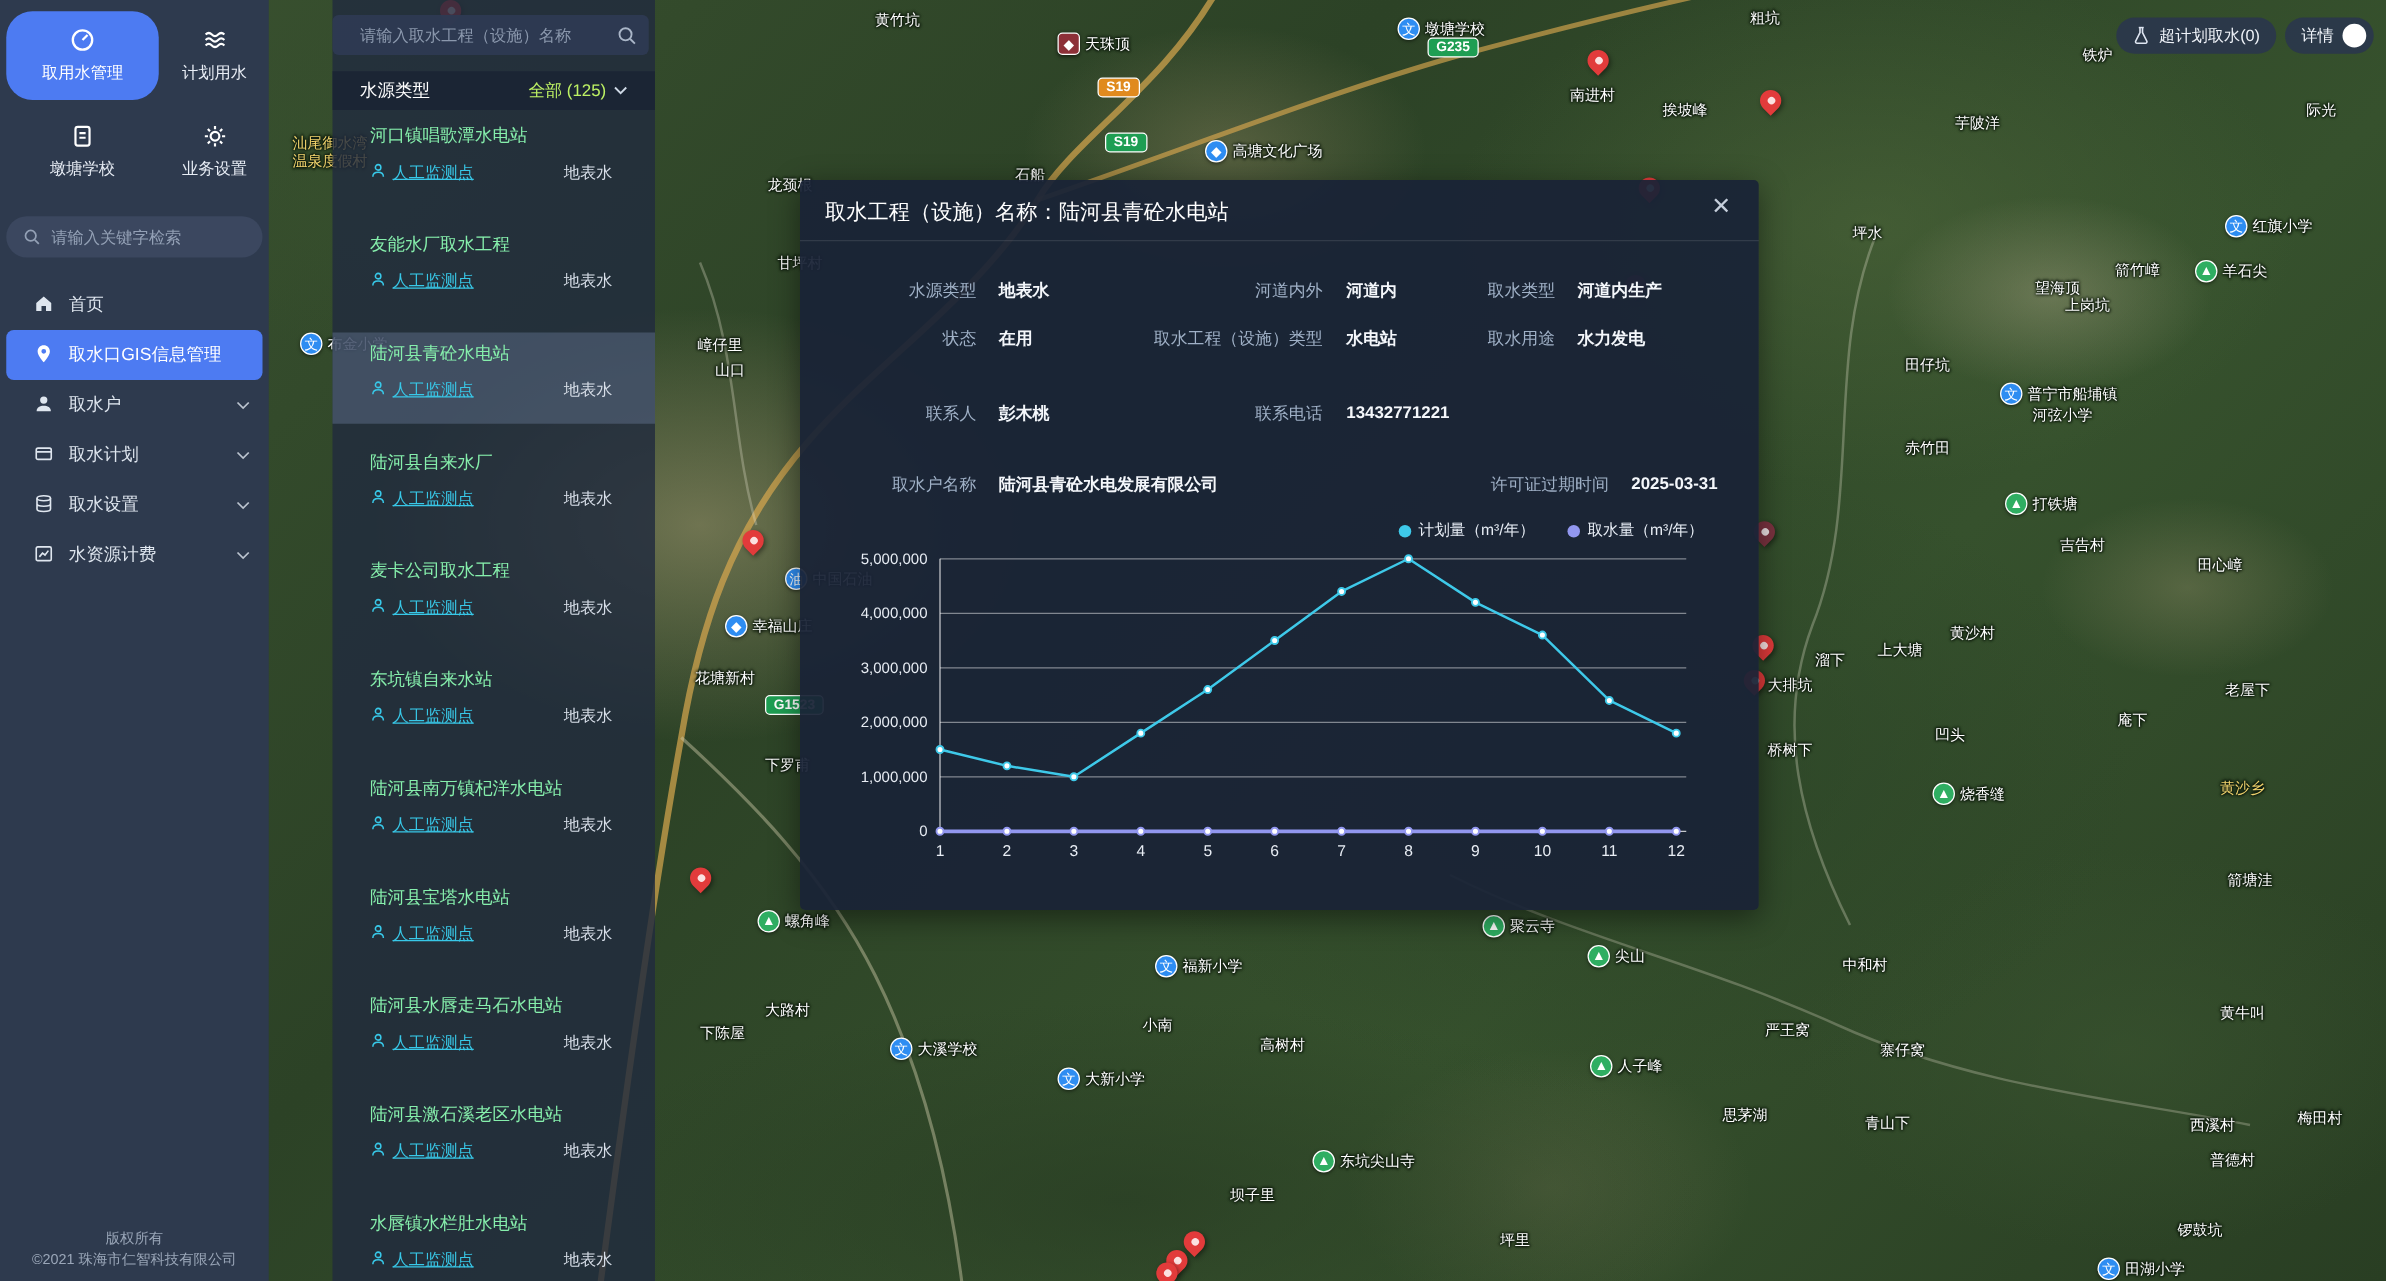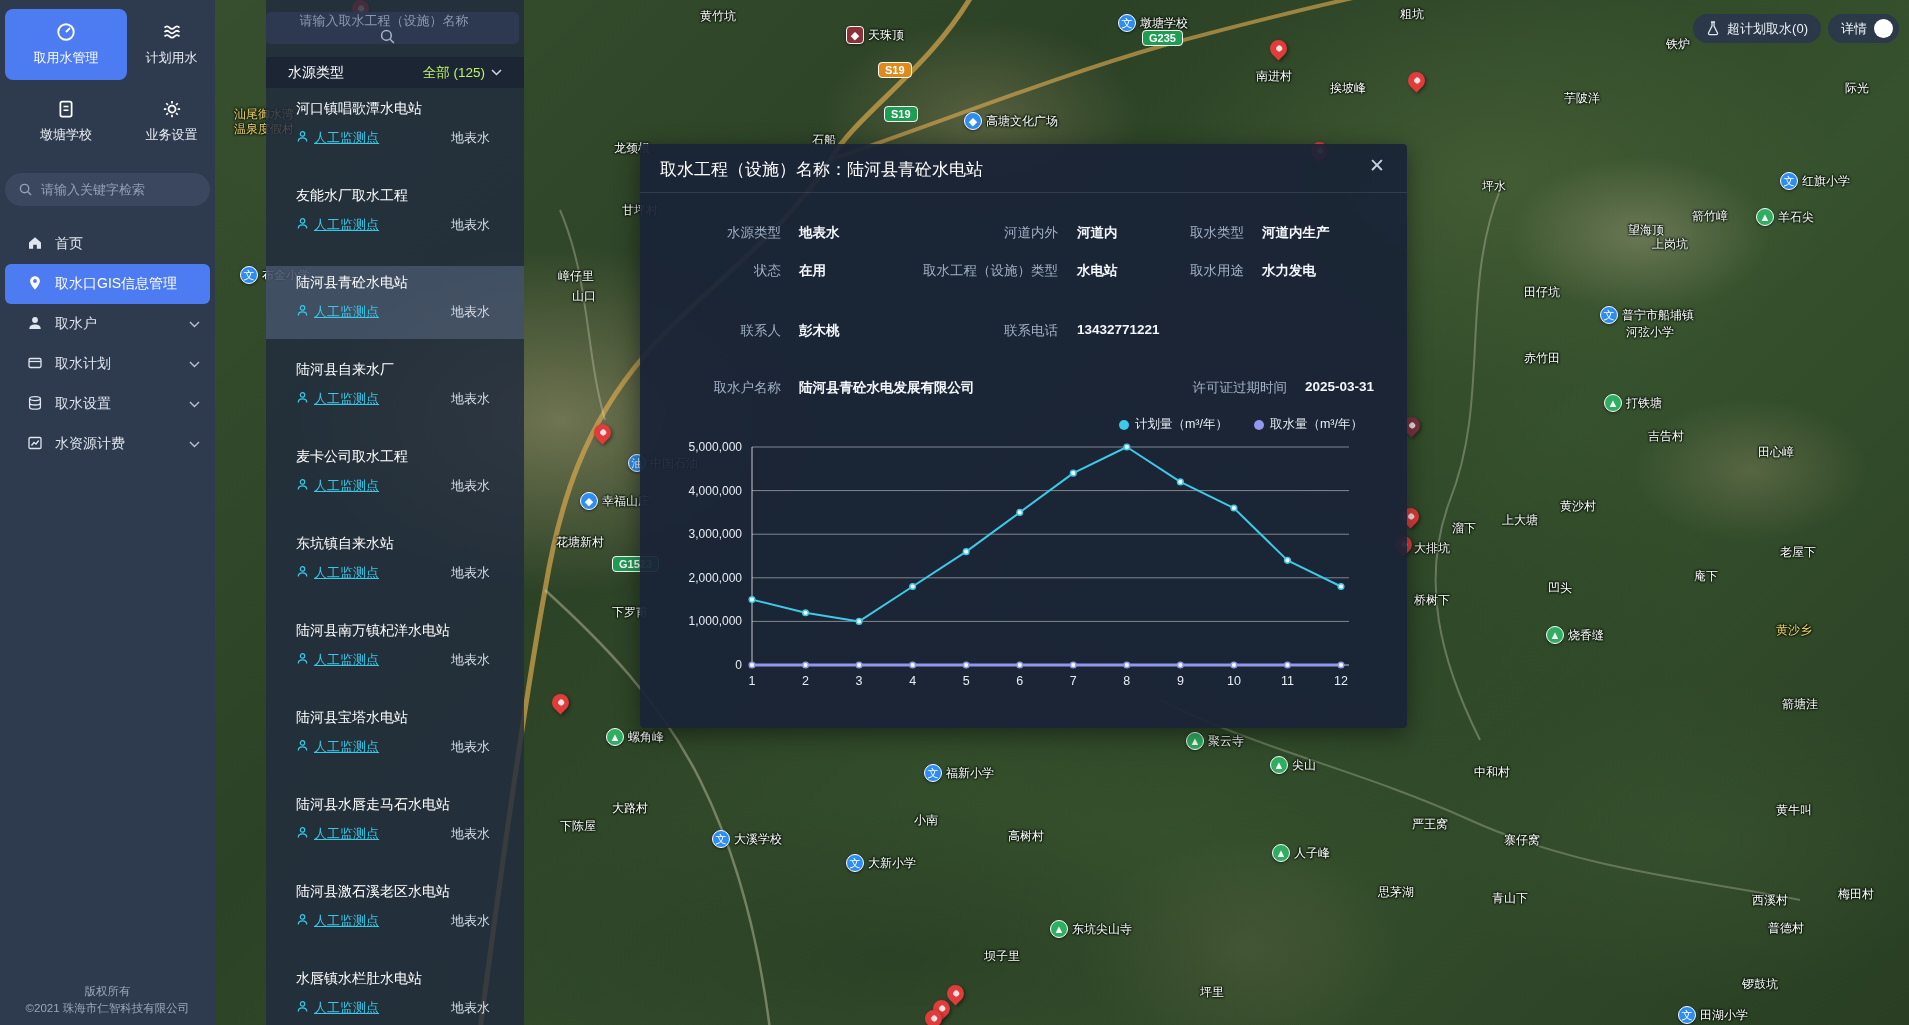--- a/index.html
+++ b/index.html
@@ -59,54 +59,54 @@
   #detail-toggle { top:14px; right:10px; padding-right:6px; }
   .toggle-knob { width:19px; height:19px; border-radius:50%; background:#fff; }
 
   
   .sidebar { position:absolute; left:0; top:0; width:215px; height:1025px; z-index:6;
     background:#2e3a4e; color:#dfe6ef; }
   .app-grid { display:grid; grid-template-columns:122px 1fr; gap:6px; padding:9px 5px 0 5px; }
   .app-btn { height:71px; border-radius:8px; display:flex; flex-direction:column;
     align-items:center; justify-content:center; gap:7px; font-size:13px; color:#e8edf5;
     cursor:pointer; }
-  .app-btn.active { background:var(--accent-blue); color:#fff; }
+  .app-btn.active { background:var(--accent-blue); color:#fff;border-radius:21px; }
   .app-btn svg { display:block; }
   .side-search { margin:16px 5px 0 5px; height:33px; border-radius:17px; background:#3b475f;
     display:flex; align-items:center; gap:9px; padding:0 14px; }
   .side-search input { border:0; outline:0; background:transparent; color:#dfe6ef;
     font-size:13px; width:140px; font-family:inherit; }
   .side-search input::placeholder { color:#93a0b5; }
   .nav { margin-top:18px; }
   .nav-item { position:relative; height:40px; margin:0 5px; display:flex; align-items:center;
     gap:12px; padding:0 10px 0 22px; font-size:14px; color:#dfe6ef; border-radius:6px;
     cursor:pointer; }
   .nav-item.active { background:var(--accent-blue); color:#fff; }
   .nav-item .chev { margin-left:auto; opacity:.8; }
   .copyright { position:absolute; bottom:8px; left:0; width:100%; text-align:center;
     font-size:11.5px; color:#9aa6b8; line-height:17px; }
 
   
   .panel { position:absolute; left:266px; top:0; width:258px; height:1025px; z-index:5;
     background:rgba(33,43,62,.82); }
   .panel-search { position:absolute; left:0; top:12px; width:253px; height:32px;
     margin-left:0; border-radius:5px; background:rgba(46,58,82,.95);
-    display:flex; align-items:center; padding:0 10px 0 0;flex-direction:column; }
+    display:flex; align-items:center; padding:0 10px 0 22px; }
   .panel-search input { flex:1; border:0; outline:0; background:transparent; color:#dfe6ef;
     font-size:13px; font-family:inherit; min-width:0; }
   .panel-search input::placeholder { color:#8b98ad; }
   .panel-header { position:absolute; left:0; top:57px; width:100%; height:31px;
     background:rgba(26,35,52,.85); display:flex; align-items:center; padding:0 22px 0 22px;
     color:#fff; font-size:14px; }
   .panel-header .filter { margin-left:auto; display:flex; align-items:center; gap:6px;
     color:#bef264; font-size:13.5px; cursor:pointer; }
   .station-list { position:absolute; left:0; top:92px; width:100%; }
   .station-item { height:73px; margin-bottom:14px; padding:8px 34px 0 30px; cursor:pointer; }
   .station-item.selected { background:rgba(112,132,164,.38); }
-  .station-name { color:#ffffff; font-size:14px; }
+  .station-name { color:#86efac; font-size:14px; }
   .station-sub { margin-top:11px; display:flex; align-items:center; }
   .monitor { display:flex; align-items:center; gap:5px; color:var(--cyan); font-size:13px;
     text-decoration:underline; }
   .water-type { margin-left:auto; color:#d7dee8; font-size:13px; }
 
   
   .modal { position:absolute; left:640px; top:144px; width:767px; height:584px; z-index:7;
     background:rgba(26,35,54,.94); border-radius:4px; box-shadow:0 6px 24px rgba(0,0,0,.45);
     color:#fff; }
   .modal-title { position:absolute; left:20px; top:14px; font-size:17px; color:#fff; }

